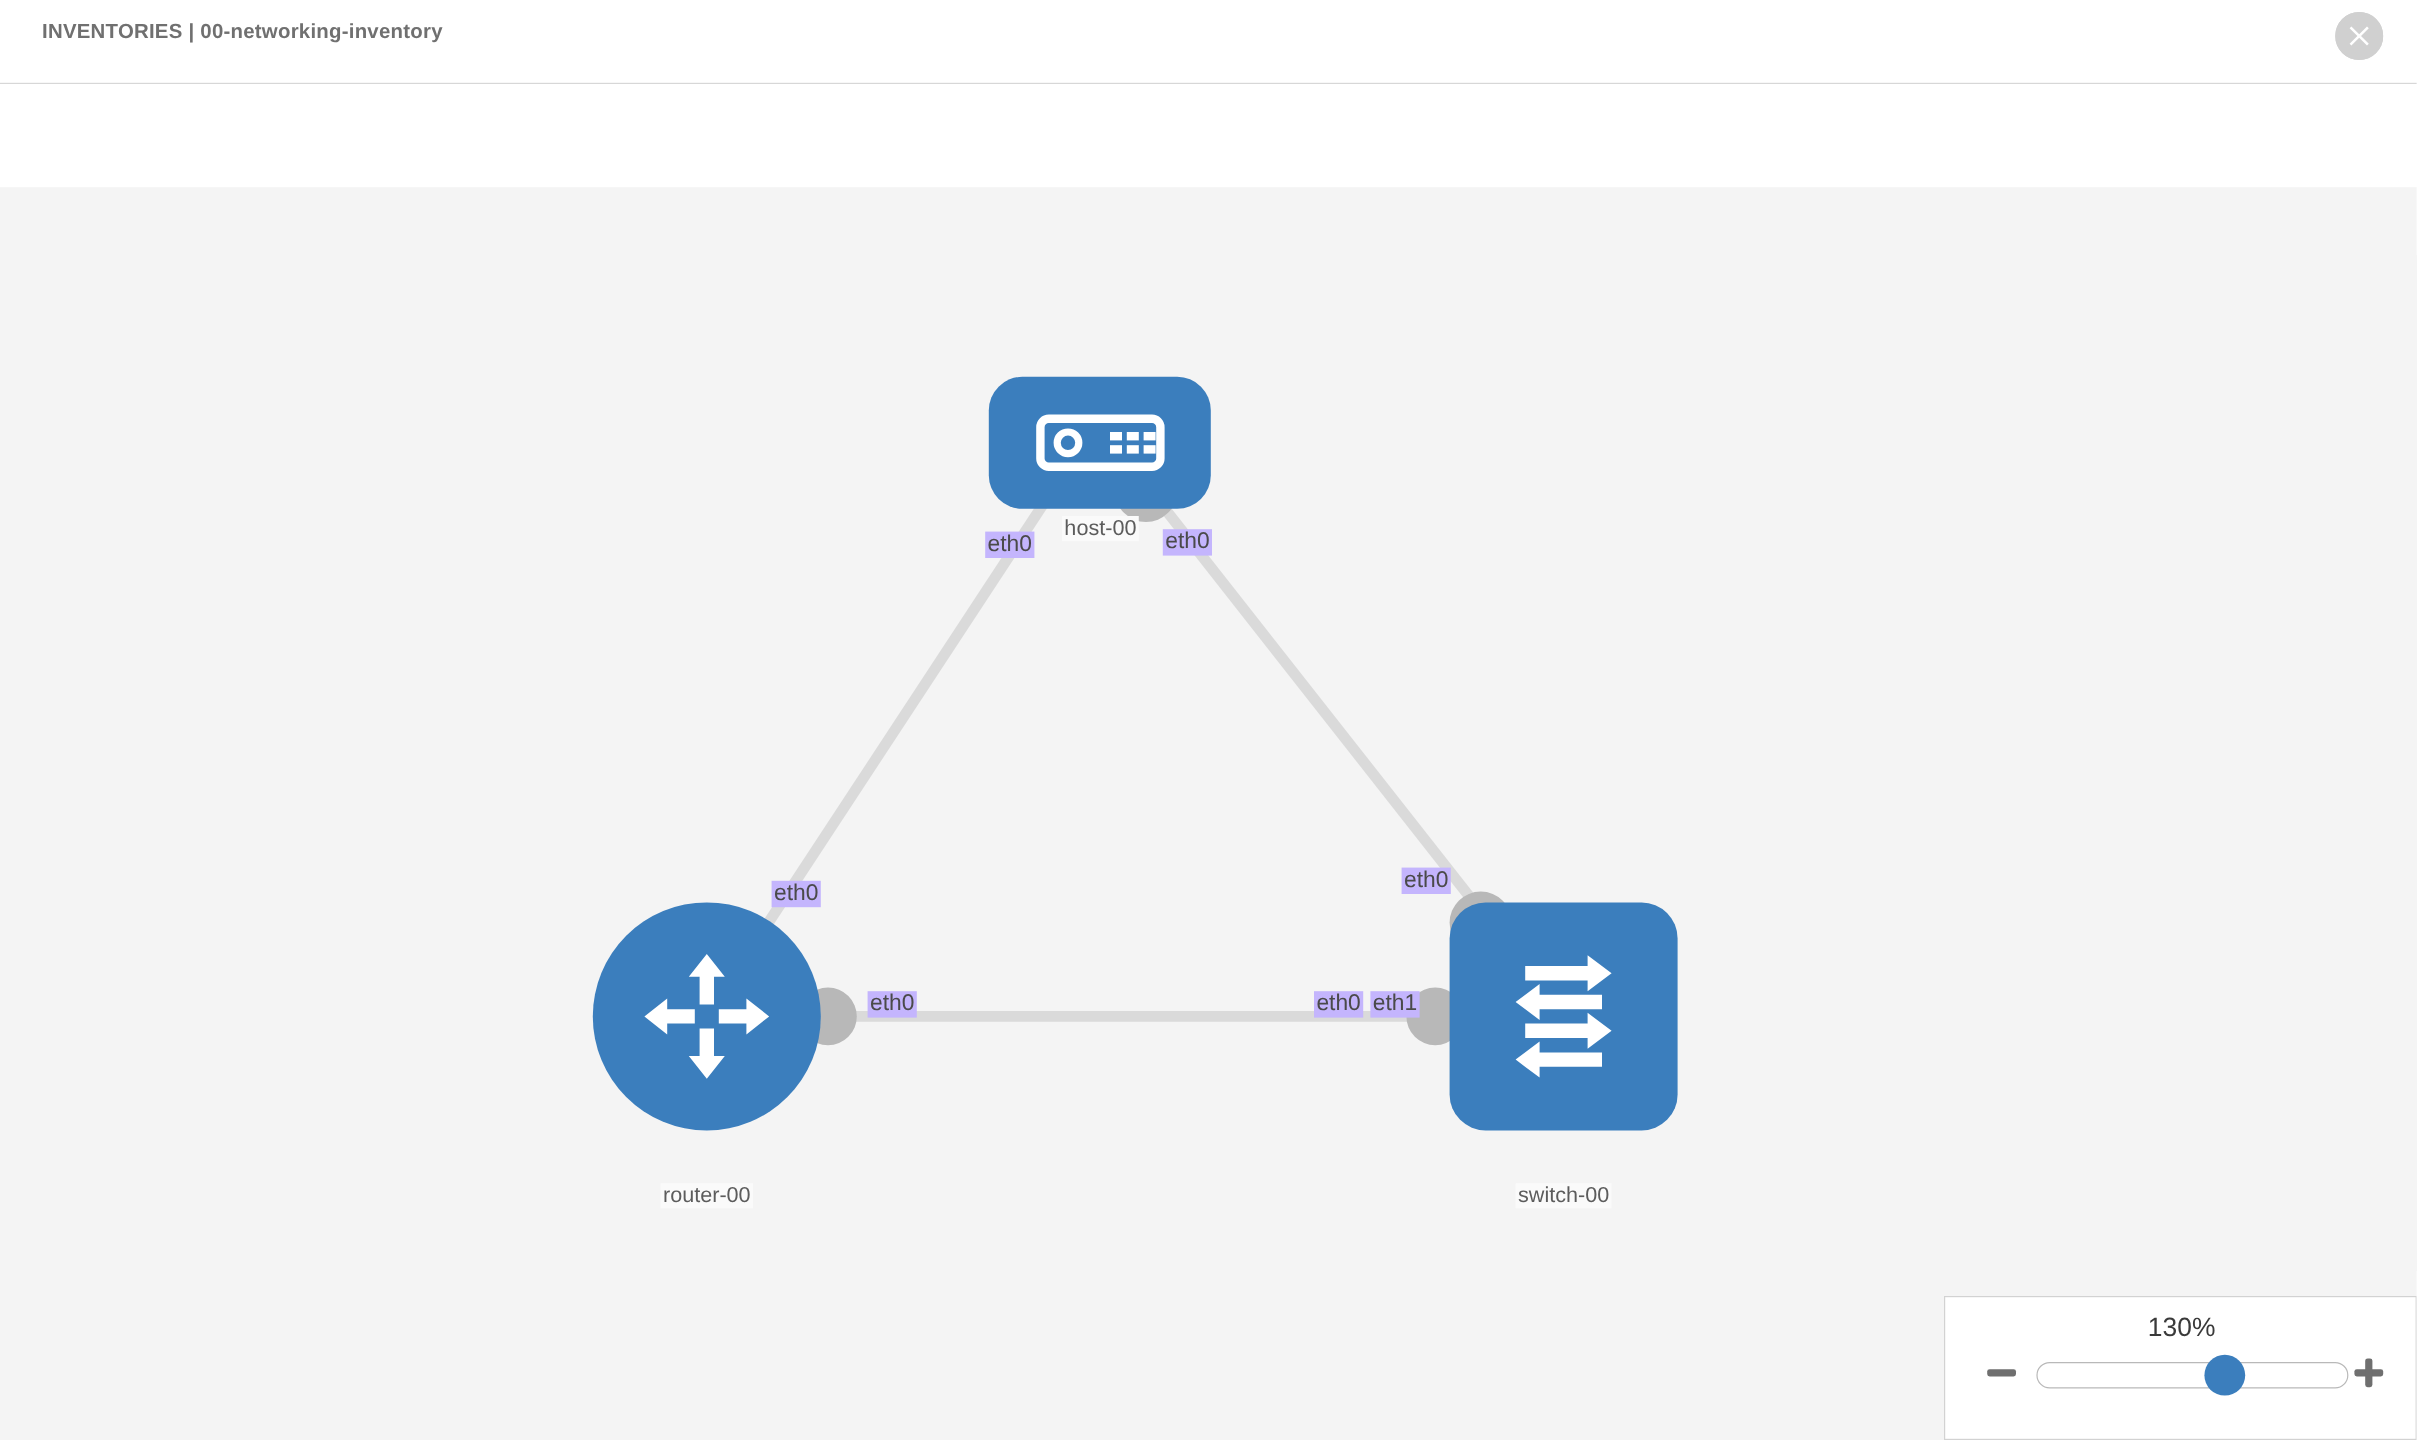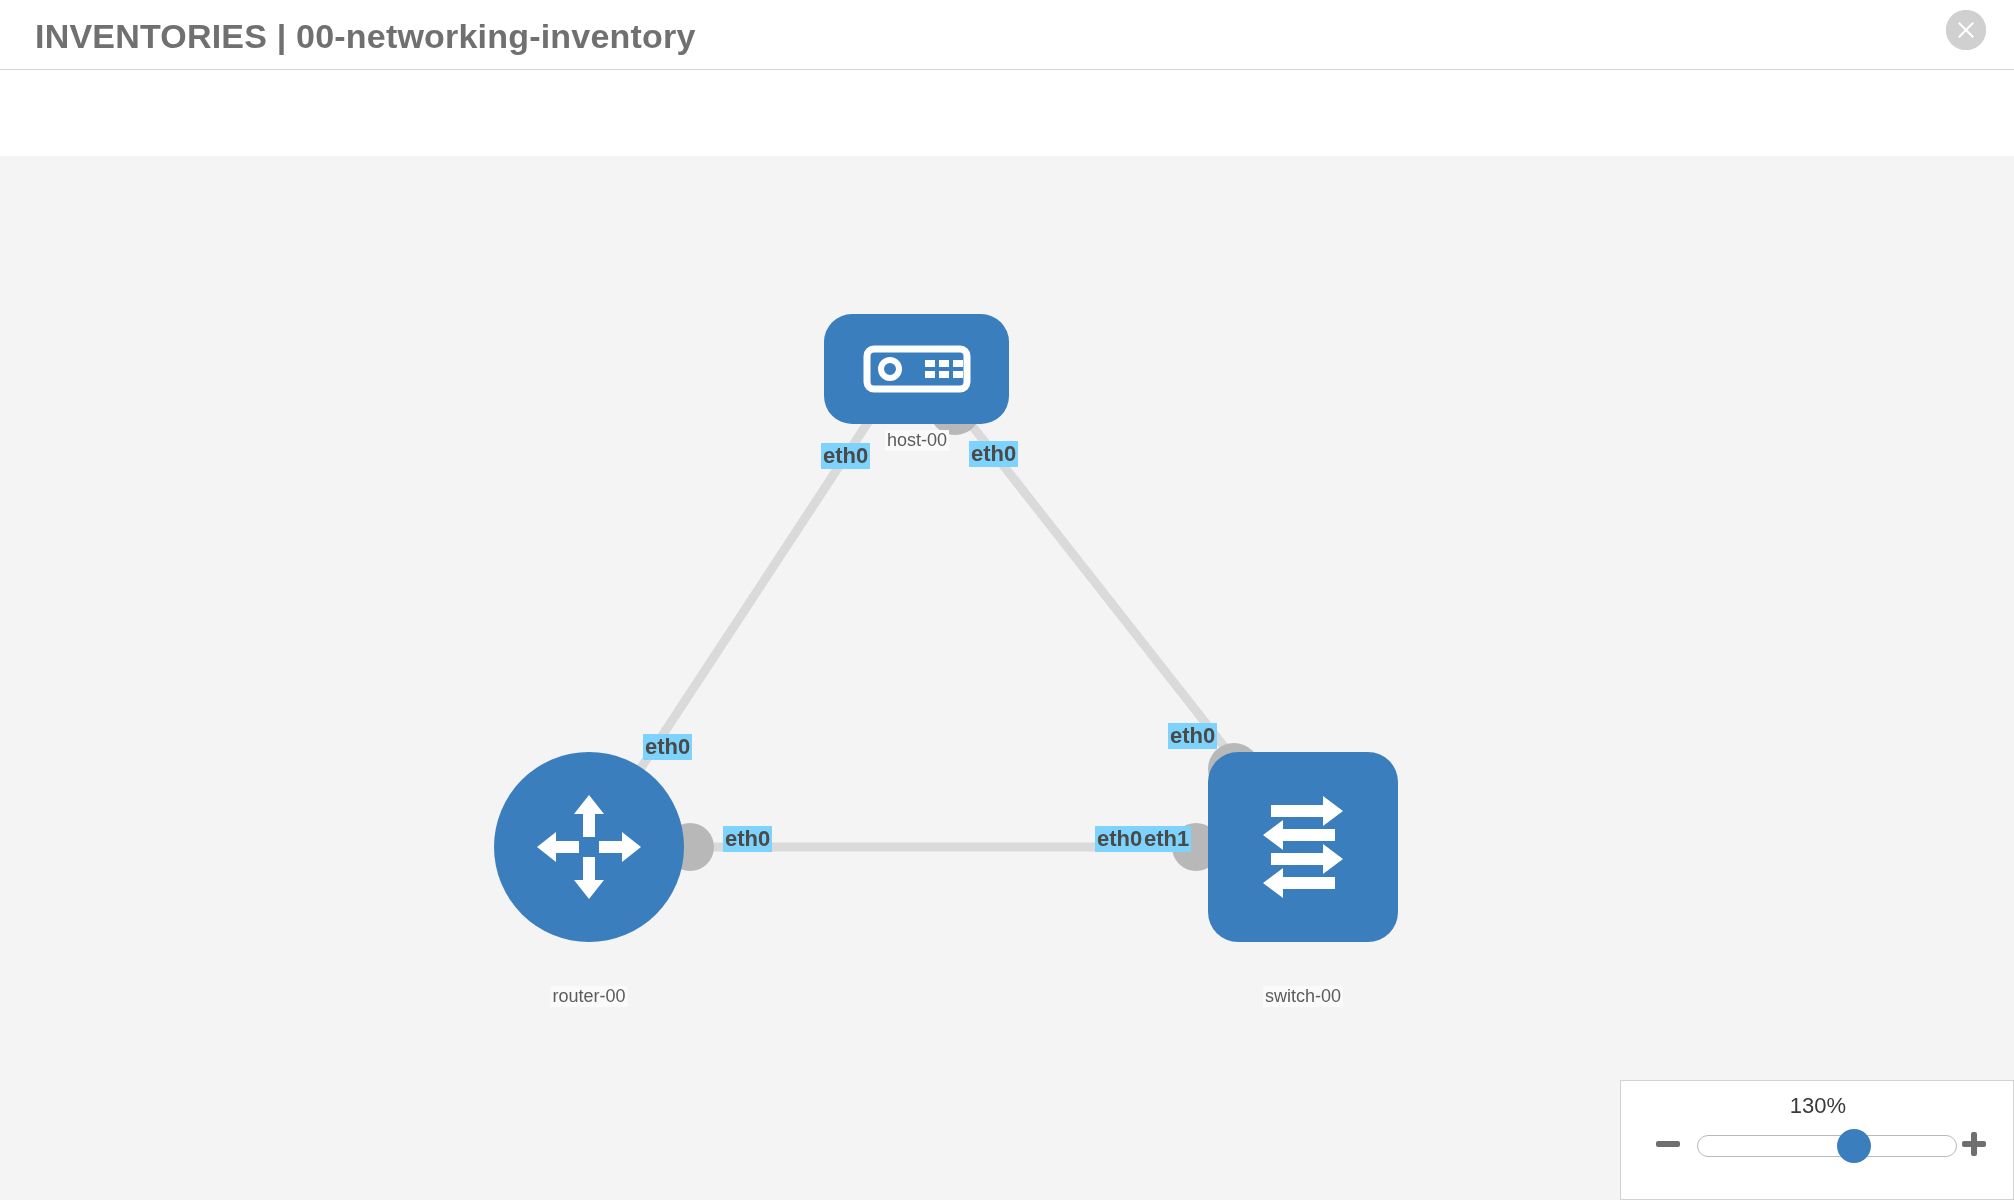--- a/index.html
+++ b/index.html
@@ -24,21 +24,21 @@
     top: 0; left: 0;
     width: 2014px;
     height: 70px;
     background: #ffffff;
     border-bottom: 1px solid #d7d7d7;
   }
   .header-title {
     position: absolute;
     left: 35px;
     top: 17px;
-    font-size: 34px;
+    font-size: 17px;
     font-weight: bold;
     color: #707070;
     letter-spacing: 0.2px;
     white-space: nowrap;
   }
   .close-btn {
     position: absolute;
     right: 28px;
     top: 10px;
     width: 40px;
@@ -136,26 +136,25 @@
     position: absolute;
     font-size: 18px;
     color: #5c5c5c;
     background: #fafafa;
     padding: 0 2px;
     white-space: nowrap;
     transform: translateX(-50%);
   }
   .iface-label {
     position: absolute;
-    font-size: 22px;
+    font-size: 19px;
     color: #4a4a4a;
-    background: #7dd3fc;
+    background: #c4b5fd;
     padding: 0 2px;
     white-space: nowrap;
-    font-weight: bold;
   }
 
   
   .zoom-panel {
     position: absolute;
     left: 1620px;
     top: 1080px;
     width: 394px;
     height: 120px;
     background: #ffffff;

